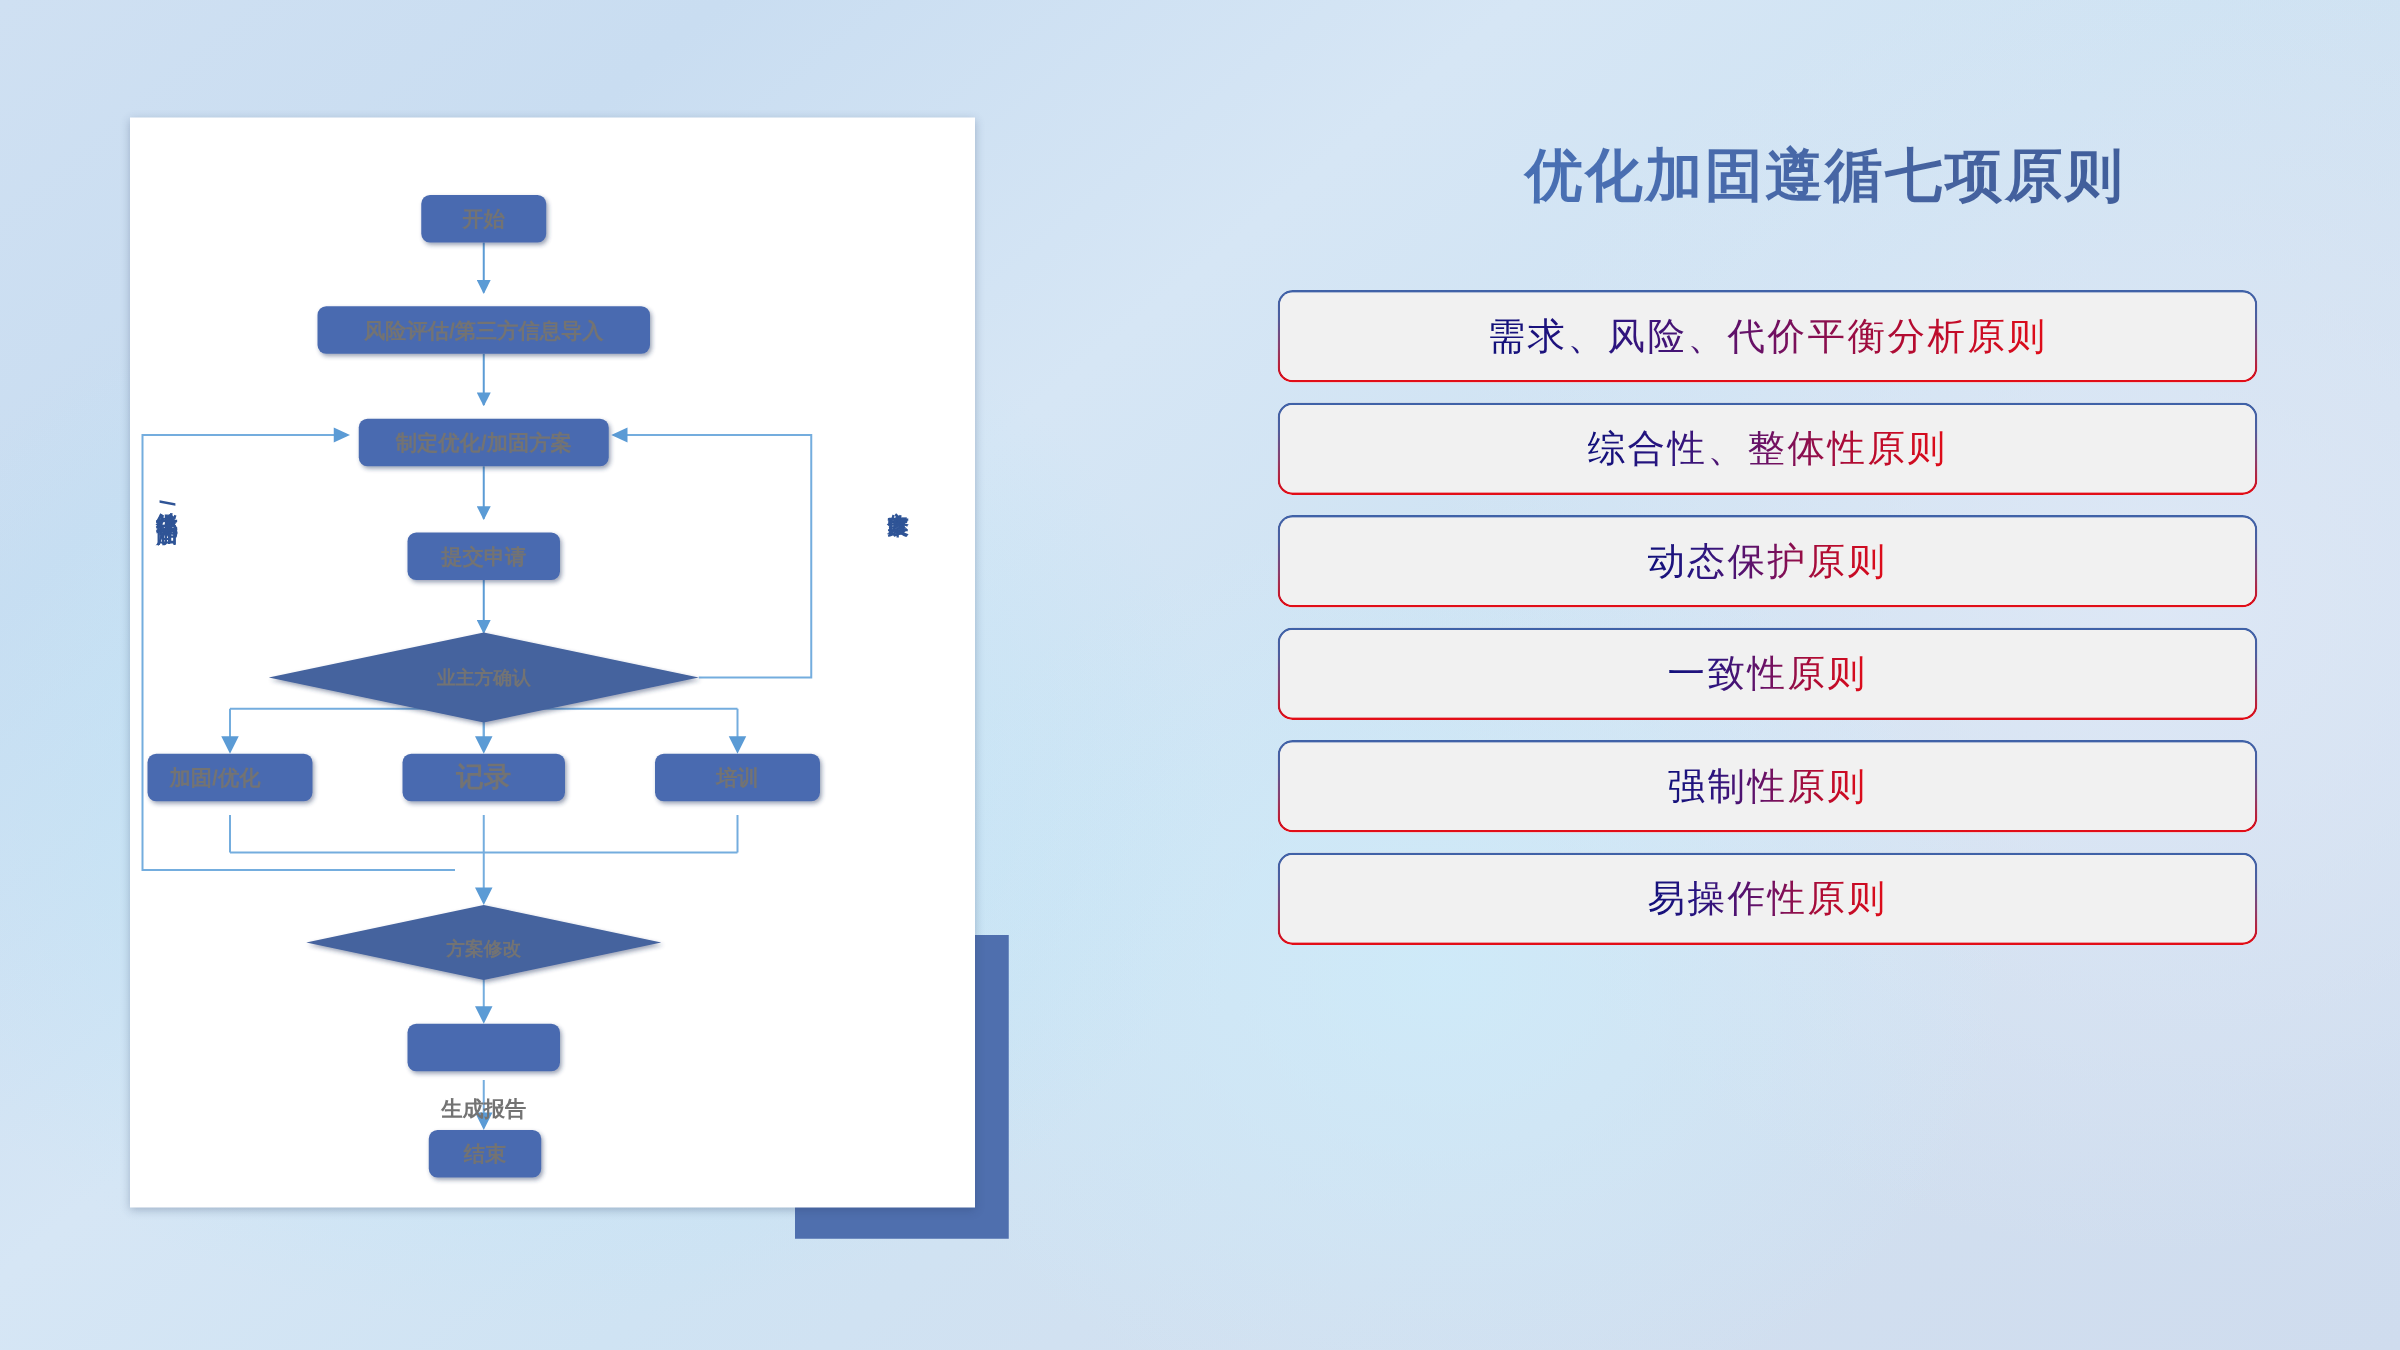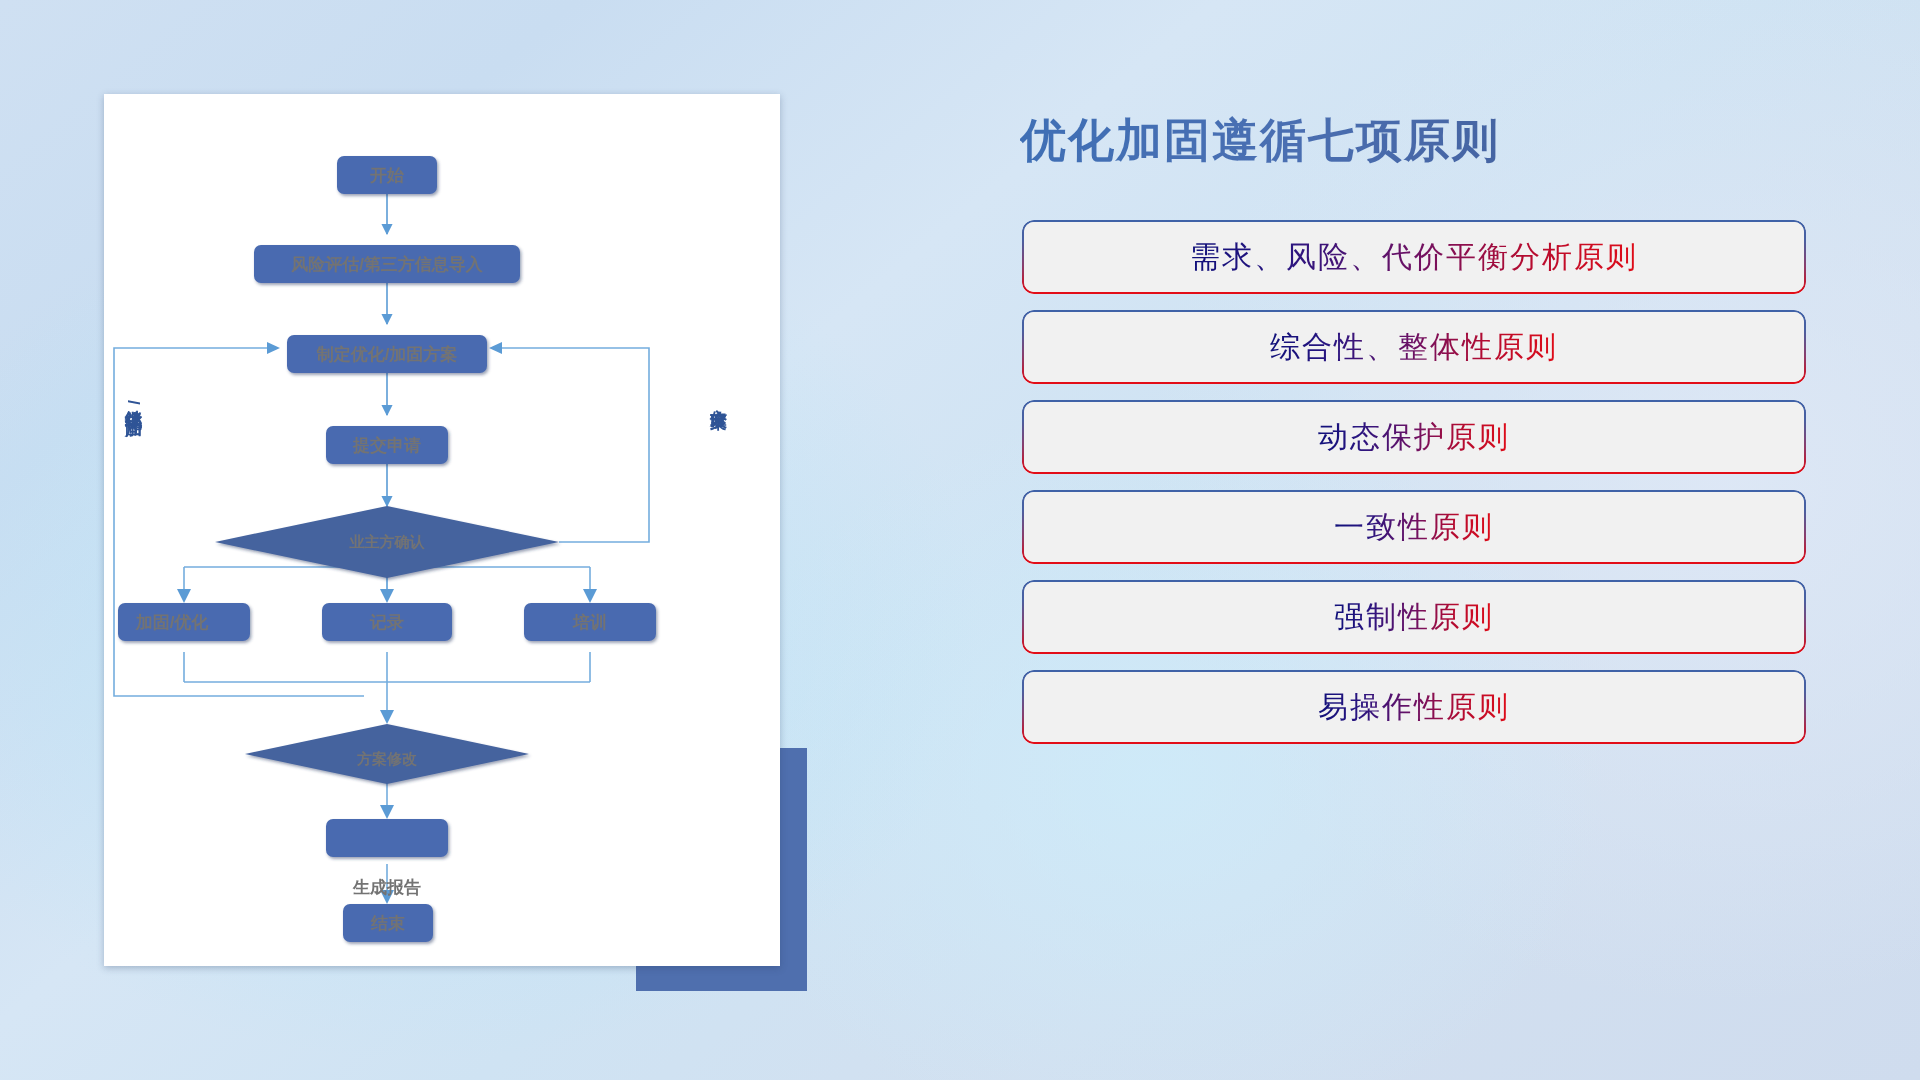--- a/index.html
+++ b/index.html
@@ -49,30 +49,30 @@
     font-weight:bold;
     letter-spacing:1px;
     white-space:nowrap;
   }
 
   
   #right-pane { position:absolute; left:1020px; top:0; width:900px; height:1080px; }
 
   #right-title {
     position:absolute; left:0; top:110px; width:880px;
-    text-align:left;
+    text-align:center;
     font-size:46px; font-weight:bold;
     letter-spacing:2px;
     background: linear-gradient(90deg,#3f6fb5 0%, #4a6fb2 30%, #45629f 60%, #3c5a96 100%);
     -webkit-background-clip:text; background-clip:text;
     -webkit-text-fill-color:transparent; color:transparent;
     text-shadow:none;
   }
 
-  #card-list { position:absolute; left:2px; top:220px; width:800px;text-align:right; }
+  #card-list { position:absolute; left:2px; top:232px; width:800px;text-align:right; }
 
   .pcard {
     position:relative;
     width:784px; height:74px;
     margin-bottom:16px;
     border-radius:12px;
     background:#f1f1f1;
     padding:2px;
     display:flex; align-items:center; justify-content:center;
   }
@@ -179,21 +179,21 @@
   <div class="fc-label" style="left:254px; top:245px; width:266px; height:38px; font-size:17px;">风险评估/第三方信息导入</div>
 
   <div class="fc-label" style="left:287px; top:335px; width:200px; height:38px; font-size:17px;">制定优化/加固方案</div>
 
   <div class="fc-label" style="left:326px; top:426px; width:122px; height:38px; font-size:17px;">提交申请</div>
 
   <div class="fc-label" style="left:327px; top:525px; width:120px; height:34px; font-size:15px;">业主方确认</div>
 
   <div class="fc-label" style="left:118px; top:603px; width:108px; height:38px; font-size:17px;">加固/优化</div>
 
-  <div class="fc-label" style="left:322px; top:603px; width:130px; height:38px; font-size:17px;">记录</div>
+  <div class="fc-label" style="left:322px; top:603px; width:130px; height:38px; font-size:22px;">记录</div>
 
   <div class="fc-label" style="left:524px; top:603px; width:132px; height:38px; font-size:17px;">培训</div>
 
   <div class="fc-label" style="left:327px; top:742px; width:120px; height:34px; font-size:15px;">方案修改</div>
 
   <div class="fc-label" style="left:326px; top:868px; width:122px; height:38px; font-size:17px;">生成报告</div>
 
   <div class="fc-label" style="left:343px; top:904px; width:90px; height:38px; font-size:17px;">结束</div>
 
   <div class="vlabel" style="left:122px; top:396px; font-size:17px;">继续优化/加固</div>

